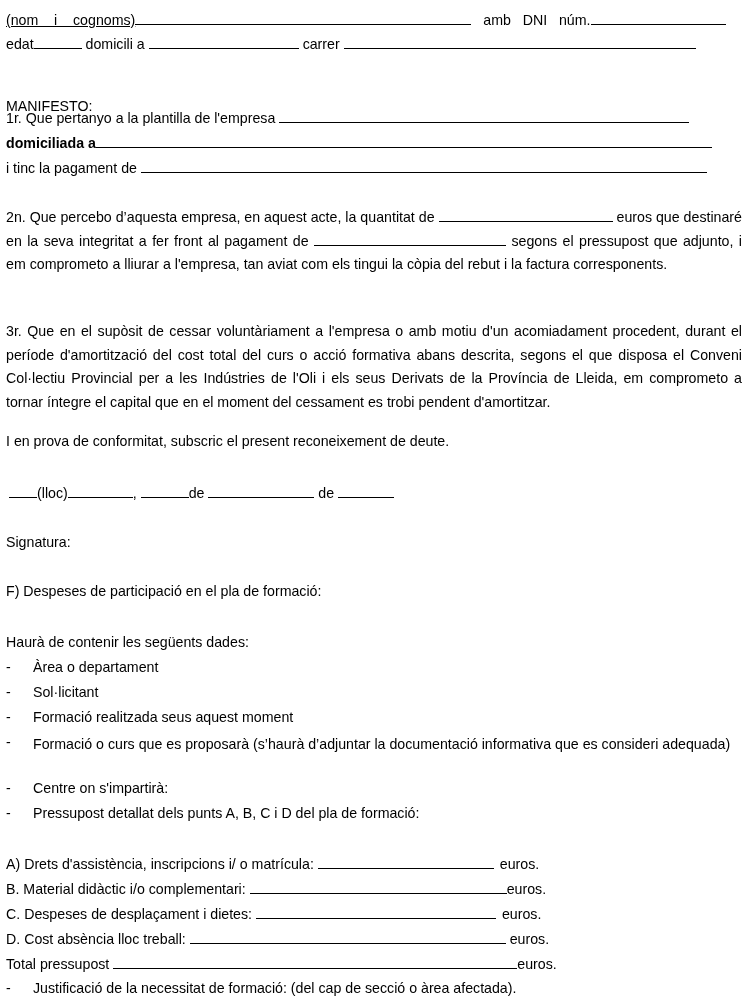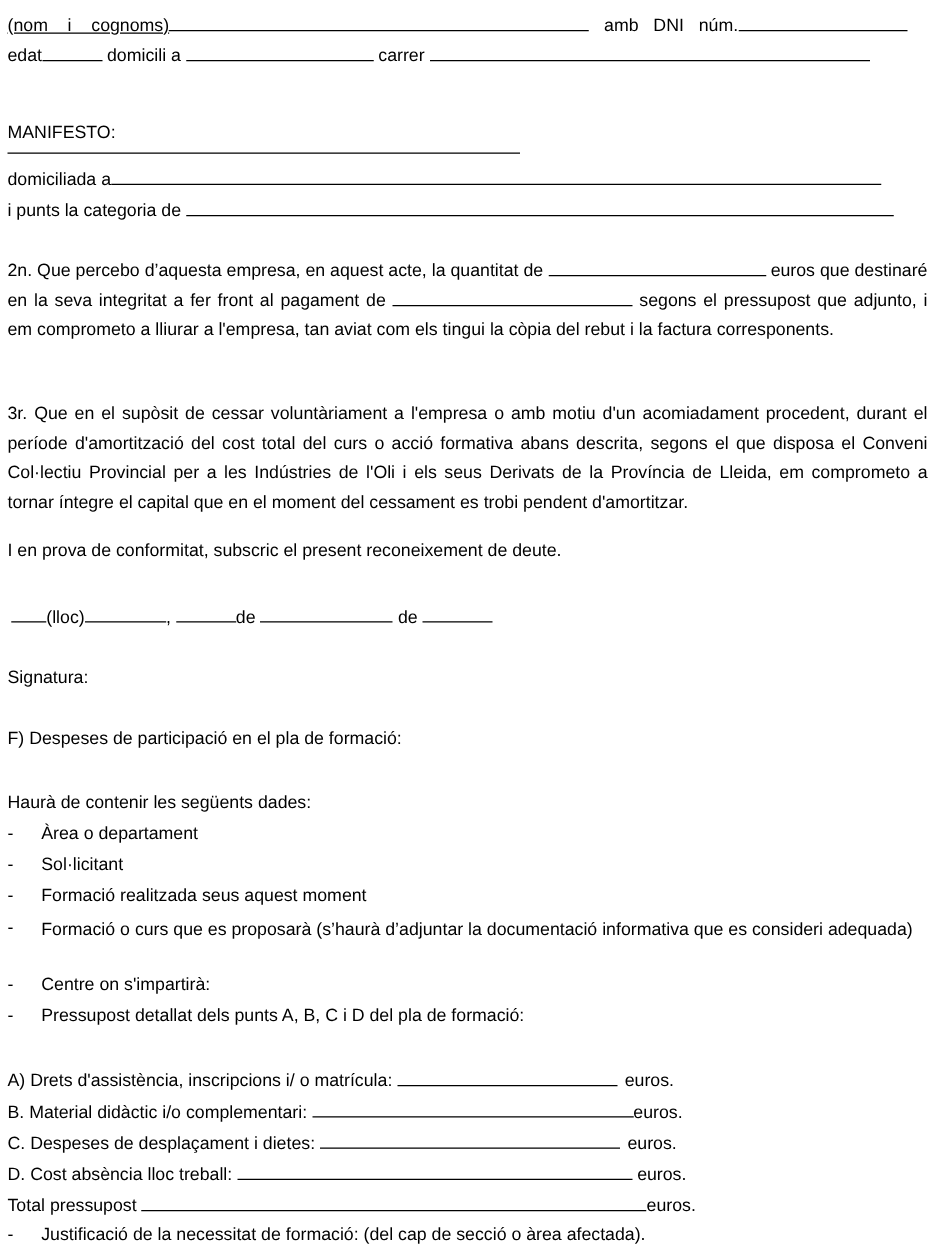--- a/index.html
+++ b/index.html
@@ -28,27 +28,28 @@
   <span>edat</span><span class="blank" style="width:48px;"></span>
   <span>domicili a</span>
   <span class="blank" style="width:150px;"></span>
   <span>carrer</span>
   <span class="blank" style="width:352px;"></span>
 </div>
 
 <div class="ln" style="top:97px;">MANIFESTO:</div>
 
 <div class="ln" style="top:108px;">
+  <span>1r. Que pertanyo a la plantilla de l'empresa</span>
   <span class="blank" style="width:410px;"></span>
 </div>
-<div class="ln" style="top:133px;">
+<div class="ln" style="top:133px;font-weight:bold;">
   <span>domiciliada a</span><span class="blank" style="width:616px;"></span>
 </div>
 <div class="ln" style="top:158px;">
-  <span>i punts la categoria de</span>
+  <span>i tinc la pagament de</span>
   <span class="blank" style="width:566px;"></span>
 </div>
 
 <div class="para" style="top:206px;">
   <span>2n. Que percebo d’aquesta empresa, en aquest acte, la quantitat de</span>
   <span class="blank" style="width:174px;"></span>
   <span>euros que destinaré en la seva integritat a fer front al pagament de</span>
   <span class="blank" style="width:192px;"></span>
   <span>segons el pressupost que adjunto, i em comprometo a lliurar a l'empresa, tan aviat com els tingui la còpia del rebut i la factura corresponents.</span>
 </div>

